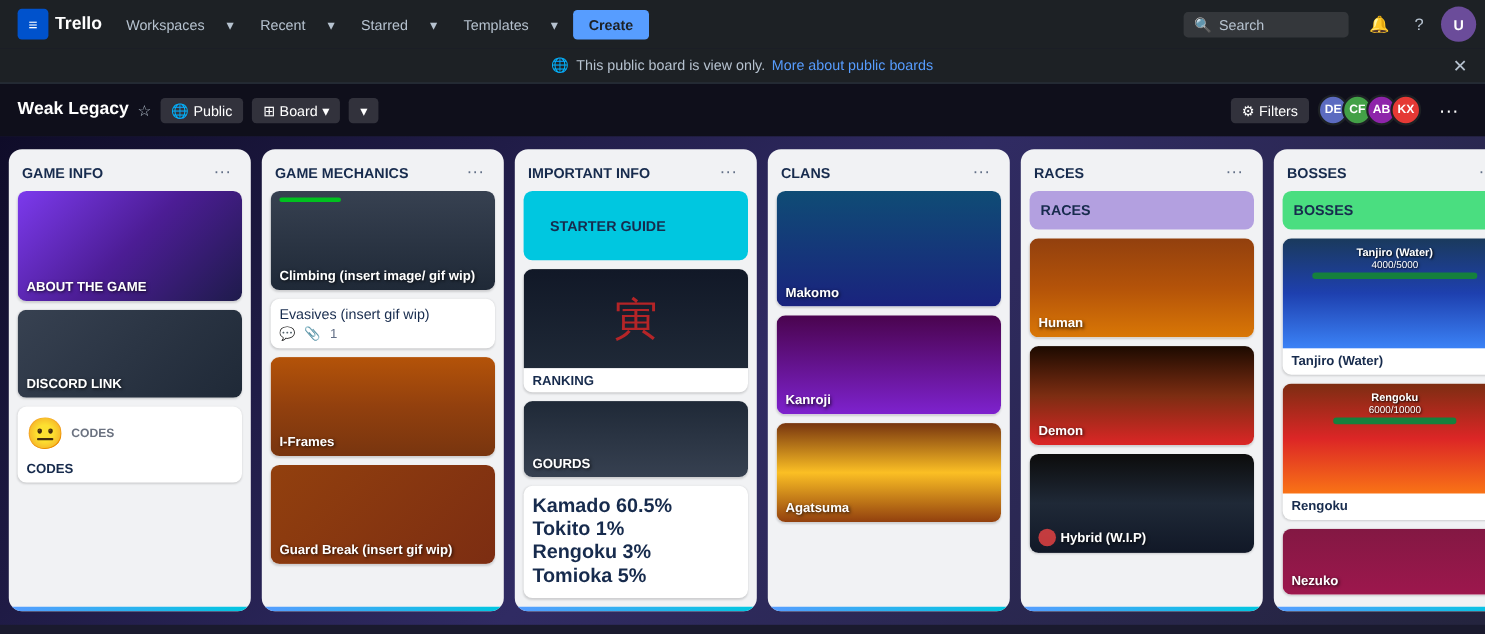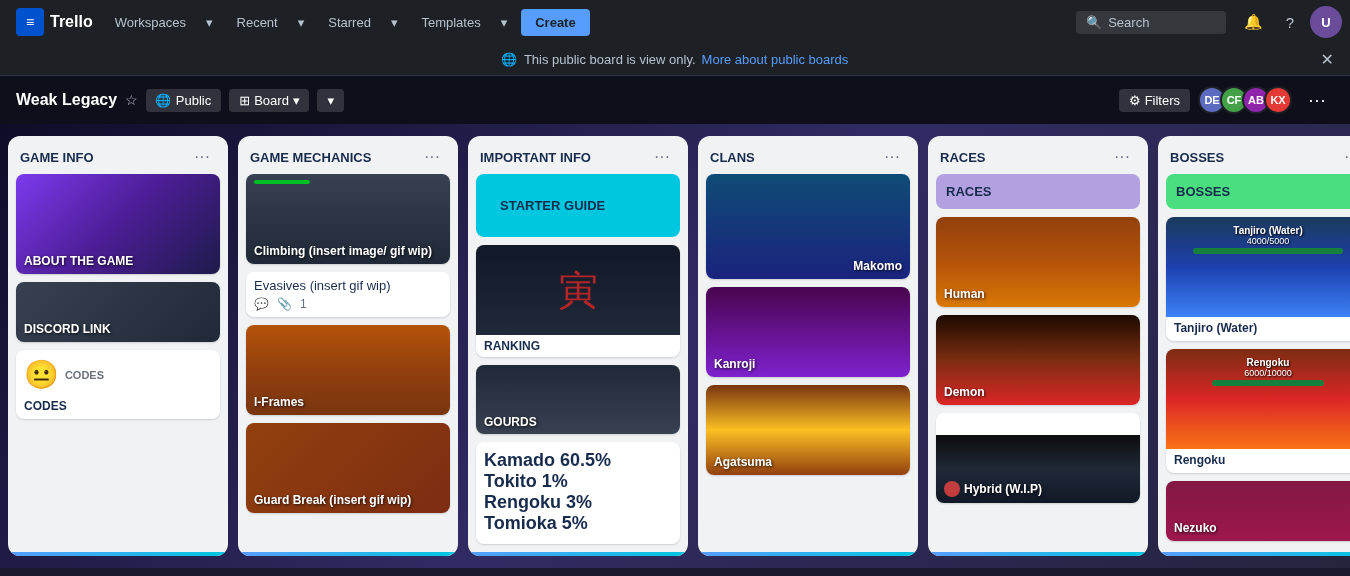--- a/index.html
+++ b/index.html
@@ -430,21 +430,21 @@
     </div>
     <div class="column-cards">
       <div class="card">
         <div class="img-block" style="background: linear-gradient(135deg, #7c3aed, #4c1d95, #1e1b4b); height:100px;">
           <div style="position:absolute;top:0;left:0;right:0;bottom:0;display:flex;align-items:flex-end;padding:6px 8px;border-radius:19px;">
             <span class="img-block-label">ABOUT THE GAME</span>
           </div>
         </div>
       </div>
       <div class="card">
-        <div class="img-block" style="background: linear-gradient(135deg, #374151, #1f2937); height:60px;">
+        <div class="img-block" style="background: linear-gradient(135deg, #374151, #1f2937); height:80px;">
           <div style="position:absolute;top:0;left:0;right:0;bottom:0;display:flex;align-items:flex-end;padding:6px 8px;">
             <span class="img-block-label">DISCORD LINK</span>
           </div>
         </div>
       </div>
       <div class="card">
         <div style="padding:8px; display:flex; align-items:center; gap:6px;">
           <div style="font-size:28px; color:#9ca3af;">😐</div>
           <div>
             <div style="font-size:11px; color:#6b7280; font-weight:600;">CODES</div>
@@ -528,21 +528,21 @@
     <div class="scroll-hint"></div>
   </div>
 
   <div class="column">
     <div class="column-header">
       <span class="column-title">CLANS</span>
       <button class="column-menu-btn">···</button>
     </div>
     <div class="column-cards">
       <div class="card">
-        <div class="img-block" style="background: linear-gradient(180deg, #0f4c75, #1a237e); height:105px; align-items:flex-end;justify-content:flex-end;">
+        <div class="img-block" style="background: linear-gradient(180deg, #0f4c75, #1a237e); height:105px; align-items:flex-end;">
           <span class="img-block-label">Makomo</span>
         </div>
       </div>
       <div class="card">
         <div class="img-block" style="background: linear-gradient(180deg, #4a044e, #7e22ce); height:90px; align-items:flex-end;">
           <span class="img-block-label">Kanroji</span>
         </div>
       </div>
       <div class="card">
         <div class="img-block" style="background: linear-gradient(180deg, #78350f, #fbbf24, #92400e); height:90px; align-items:flex-end;">
@@ -566,21 +566,21 @@
         <div class="img-block" style="background: linear-gradient(180deg, #92400e, #b45309, #d97706); height:90px; align-items:flex-end;">
           <span class="img-block-label">Human</span>
         </div>
       </div>
       <div class="card">
         <div class="img-block" style="background: linear-gradient(180deg, #1c0a00, #7c2d12, #dc2626); height:90px; align-items:flex-end;">
           <span class="img-block-label">Demon</span>
         </div>
       </div>
       <div class="card">
-        <div class="img-block" style="background: linear-gradient(180deg, #0c0c0c, #1f2937, #111827); height:68px; align-items:flex-end;margin-top:22px;">
+        <div class="img-block" style="background: linear-gradient(180deg, #0c0c0c, #1f2937, #111827); height:90px; align-items:flex-end;">
           <div style="display:flex; align-items:center; gap:4px;">
             <div style="width:16px;height:16px;background:#ef4444;border-radius:50%;opacity:0.8;"></div>
             <span class="img-block-label">Hybrid (W.I.P)</span>
           </div>
         </div>
       </div>
     </div>
     <div class="scroll-hint"></div>
   </div>
 

